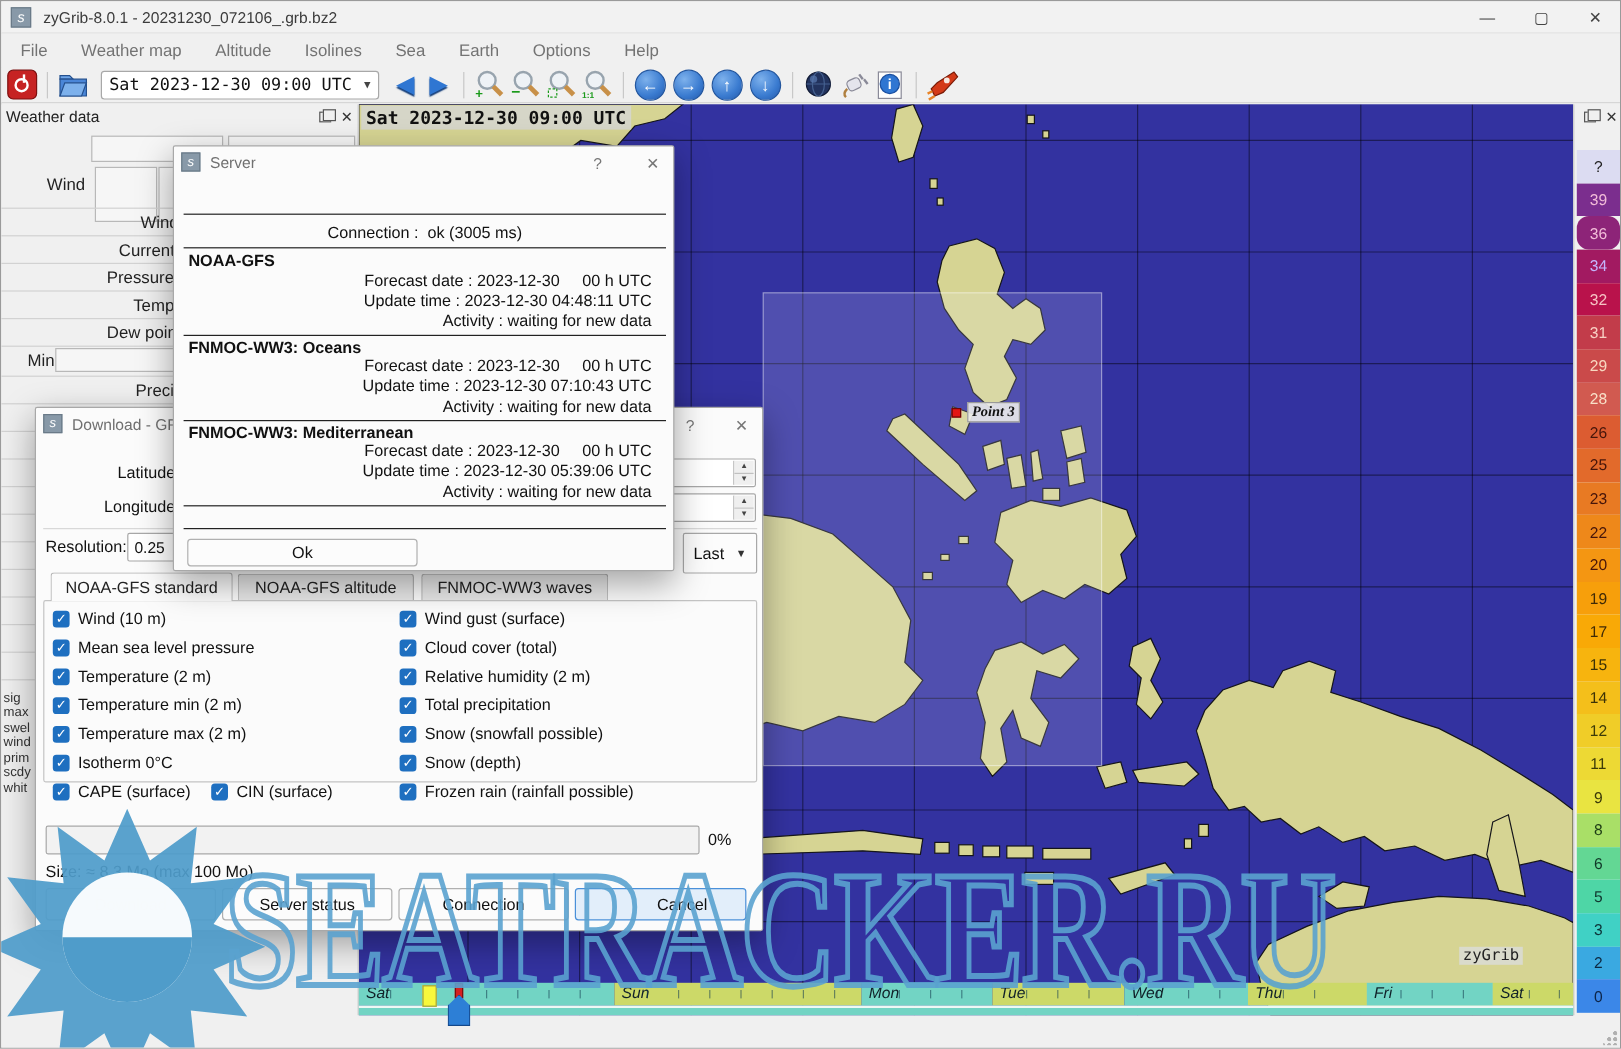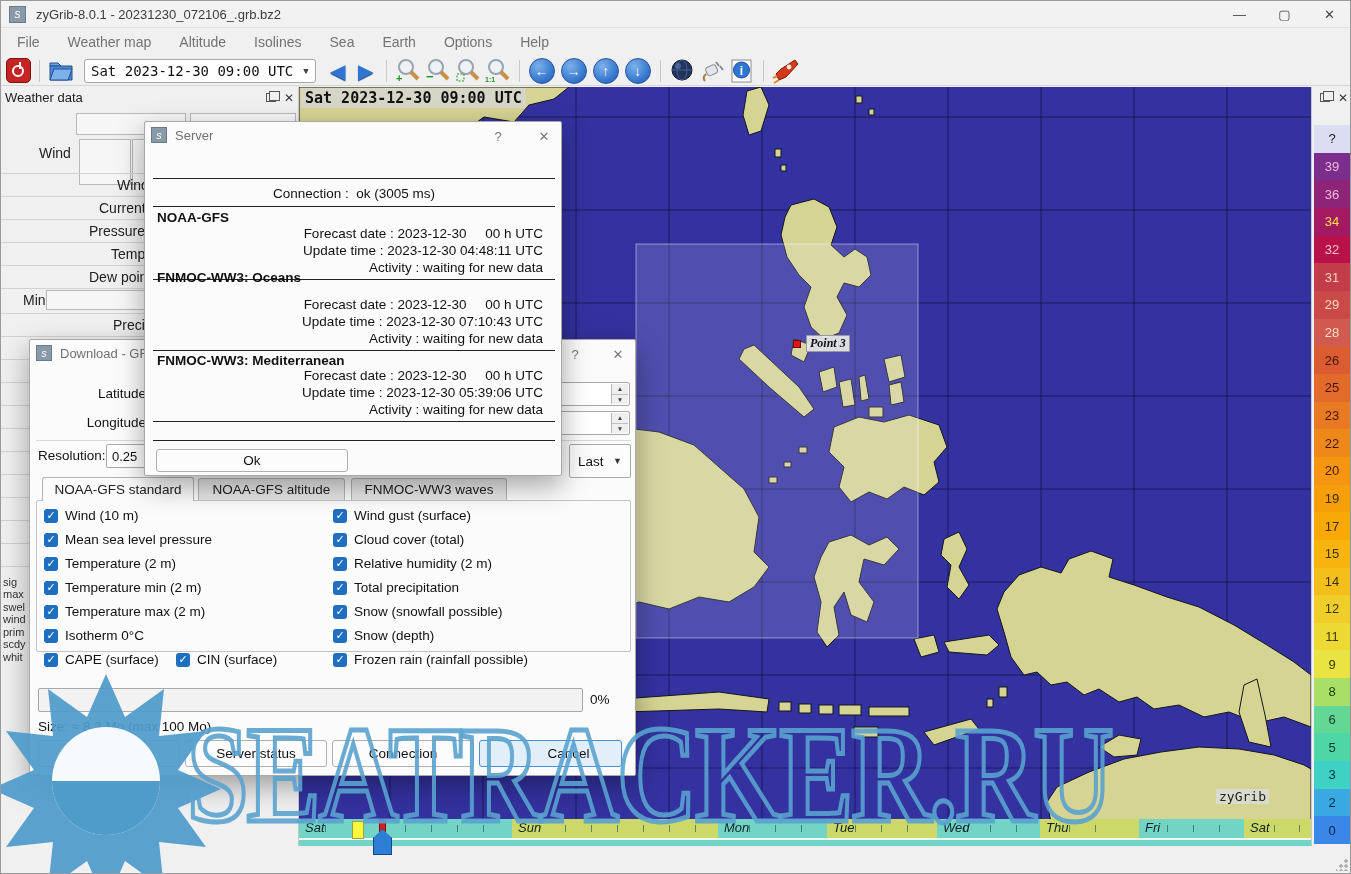--- a/index.html
+++ b/index.html
@@ -392,22 +392,22 @@
   <div class="scaledock">
     <div class="dockhead" style="justify-content:flex-end;">
       <span class="dockicons">
         <span class="dockfloat"></span>
         <span class="dockclose">✕</span>
       </span>
     </div>
     <div class="scalecells">
       <div class="scell" style="background-color: rgb(220, 220, 242); color: rgb(34, 34, 34);">?</div>
       <div class="scell" style="background-color: rgb(123, 46, 142); color: rgb(242, 188, 216);">39</div>
-      <div class="scell" style="background-color: rgb(141, 36, 120); color: rgb(242, 188, 216);">36</div>
-      <div class="scell" style="background-color: rgb(162, 26, 97); color: #fde047;">34</div>
+      <div class="scell" style="background-color: rgb(141, 36, 120); color: rgb(242, 188, 216); border-radius: 10px;">36</div>
+      <div class="scell" style="background-color: rgb(162, 26, 97); color: #c4b5fd;">34</div>
       <div class="scell" style="background-color: rgb(185, 18, 75); color: rgb(246, 195, 195);">32</div>
       <div class="scell" style="background-color: rgb(194, 60, 74); color: rgb(248, 207, 195);">31</div>
       <div class="scell" style="background-color: rgb(202, 74, 74); color: rgb(248, 216, 192);">29</div>
       <div class="scell" style="background-color: rgb(209, 90, 80); color: rgb(248, 224, 200);">28</div>
       <div class="scell" style="background-color: rgb(220, 92, 49); color: rgb(70, 21, 10);">26</div>
       <div class="scell" style="background-color: rgb(226, 106, 43); color: rgb(70, 21, 10);">25</div>
       <div class="scell" style="background-color: rgb(232, 122, 35); color: rgb(70, 21, 10);">23</div>
       <div class="scell" style="background-color: rgb(238, 136, 26); color: rgb(70, 21, 10);">22</div>
       <div class="scell" style="background-color: rgb(244, 150, 18); color: rgb(70, 21, 10);">20</div>
       <div class="scell" style="background-color: rgb(247, 159, 11); color: rgb(64, 42, 6);">19</div>
@@ -554,21 +554,21 @@
     <div class="srv-hr" style="top:56px;"></div>
     <div class="srv-line" style="left:0; top:64px; width:418px; text-align:center;">Connection :  ok (3005 ms)</div>
     <div class="srv-hr" style="top:84px;"></div>
 
     <div class="srv-line srv-bold" style="left:12px; top:88px;">NOAA-GFS</div>
     <div class="srv-line" style="right:18px; top:104px;">Forecast date : 2023-12-30     00 h UTC</div>
     <div class="srv-line" style="right:18px; top:121px;">Update time : 2023-12-30 04:48:11 UTC</div>
     <div class="srv-line" style="right:18px; top:138px;">Activity : waiting for new data</div>
     <div class="srv-hr" style="top:157px;"></div>
 
-    <div class="srv-line srv-bold" style="left:12px; top:148px;">FNMOC-WW3: Oceans</div>
+    <div class="srv-line srv-bold" style="left:12px; top:160px;">FNMOC-WW3: Oceans</div>
     <div class="srv-line" style="right:18px; top:175px;">Forecast date : 2023-12-30     00 h UTC</div>
     <div class="srv-line" style="right:18px; top:192px;">Update time : 2023-12-30 07:10:43 UTC</div>
     <div class="srv-line" style="right:18px; top:209px;">Activity : waiting for new data</div>
     <div class="srv-hr" style="top:228px;"></div>
 
     <div class="srv-line srv-bold" style="left:12px; top:231px;">FNMOC-WW3: Mediterranean</div>
     <div class="srv-line" style="right:18px; top:246px;">Forecast date : 2023-12-30     00 h UTC</div>
     <div class="srv-line" style="right:18px; top:263px;">Update time : 2023-12-30 05:39:06 UTC</div>
     <div class="srv-line" style="right:18px; top:280px;">Activity : waiting for new data</div>
     <div class="srv-hr" style="top:299px;"></div>

